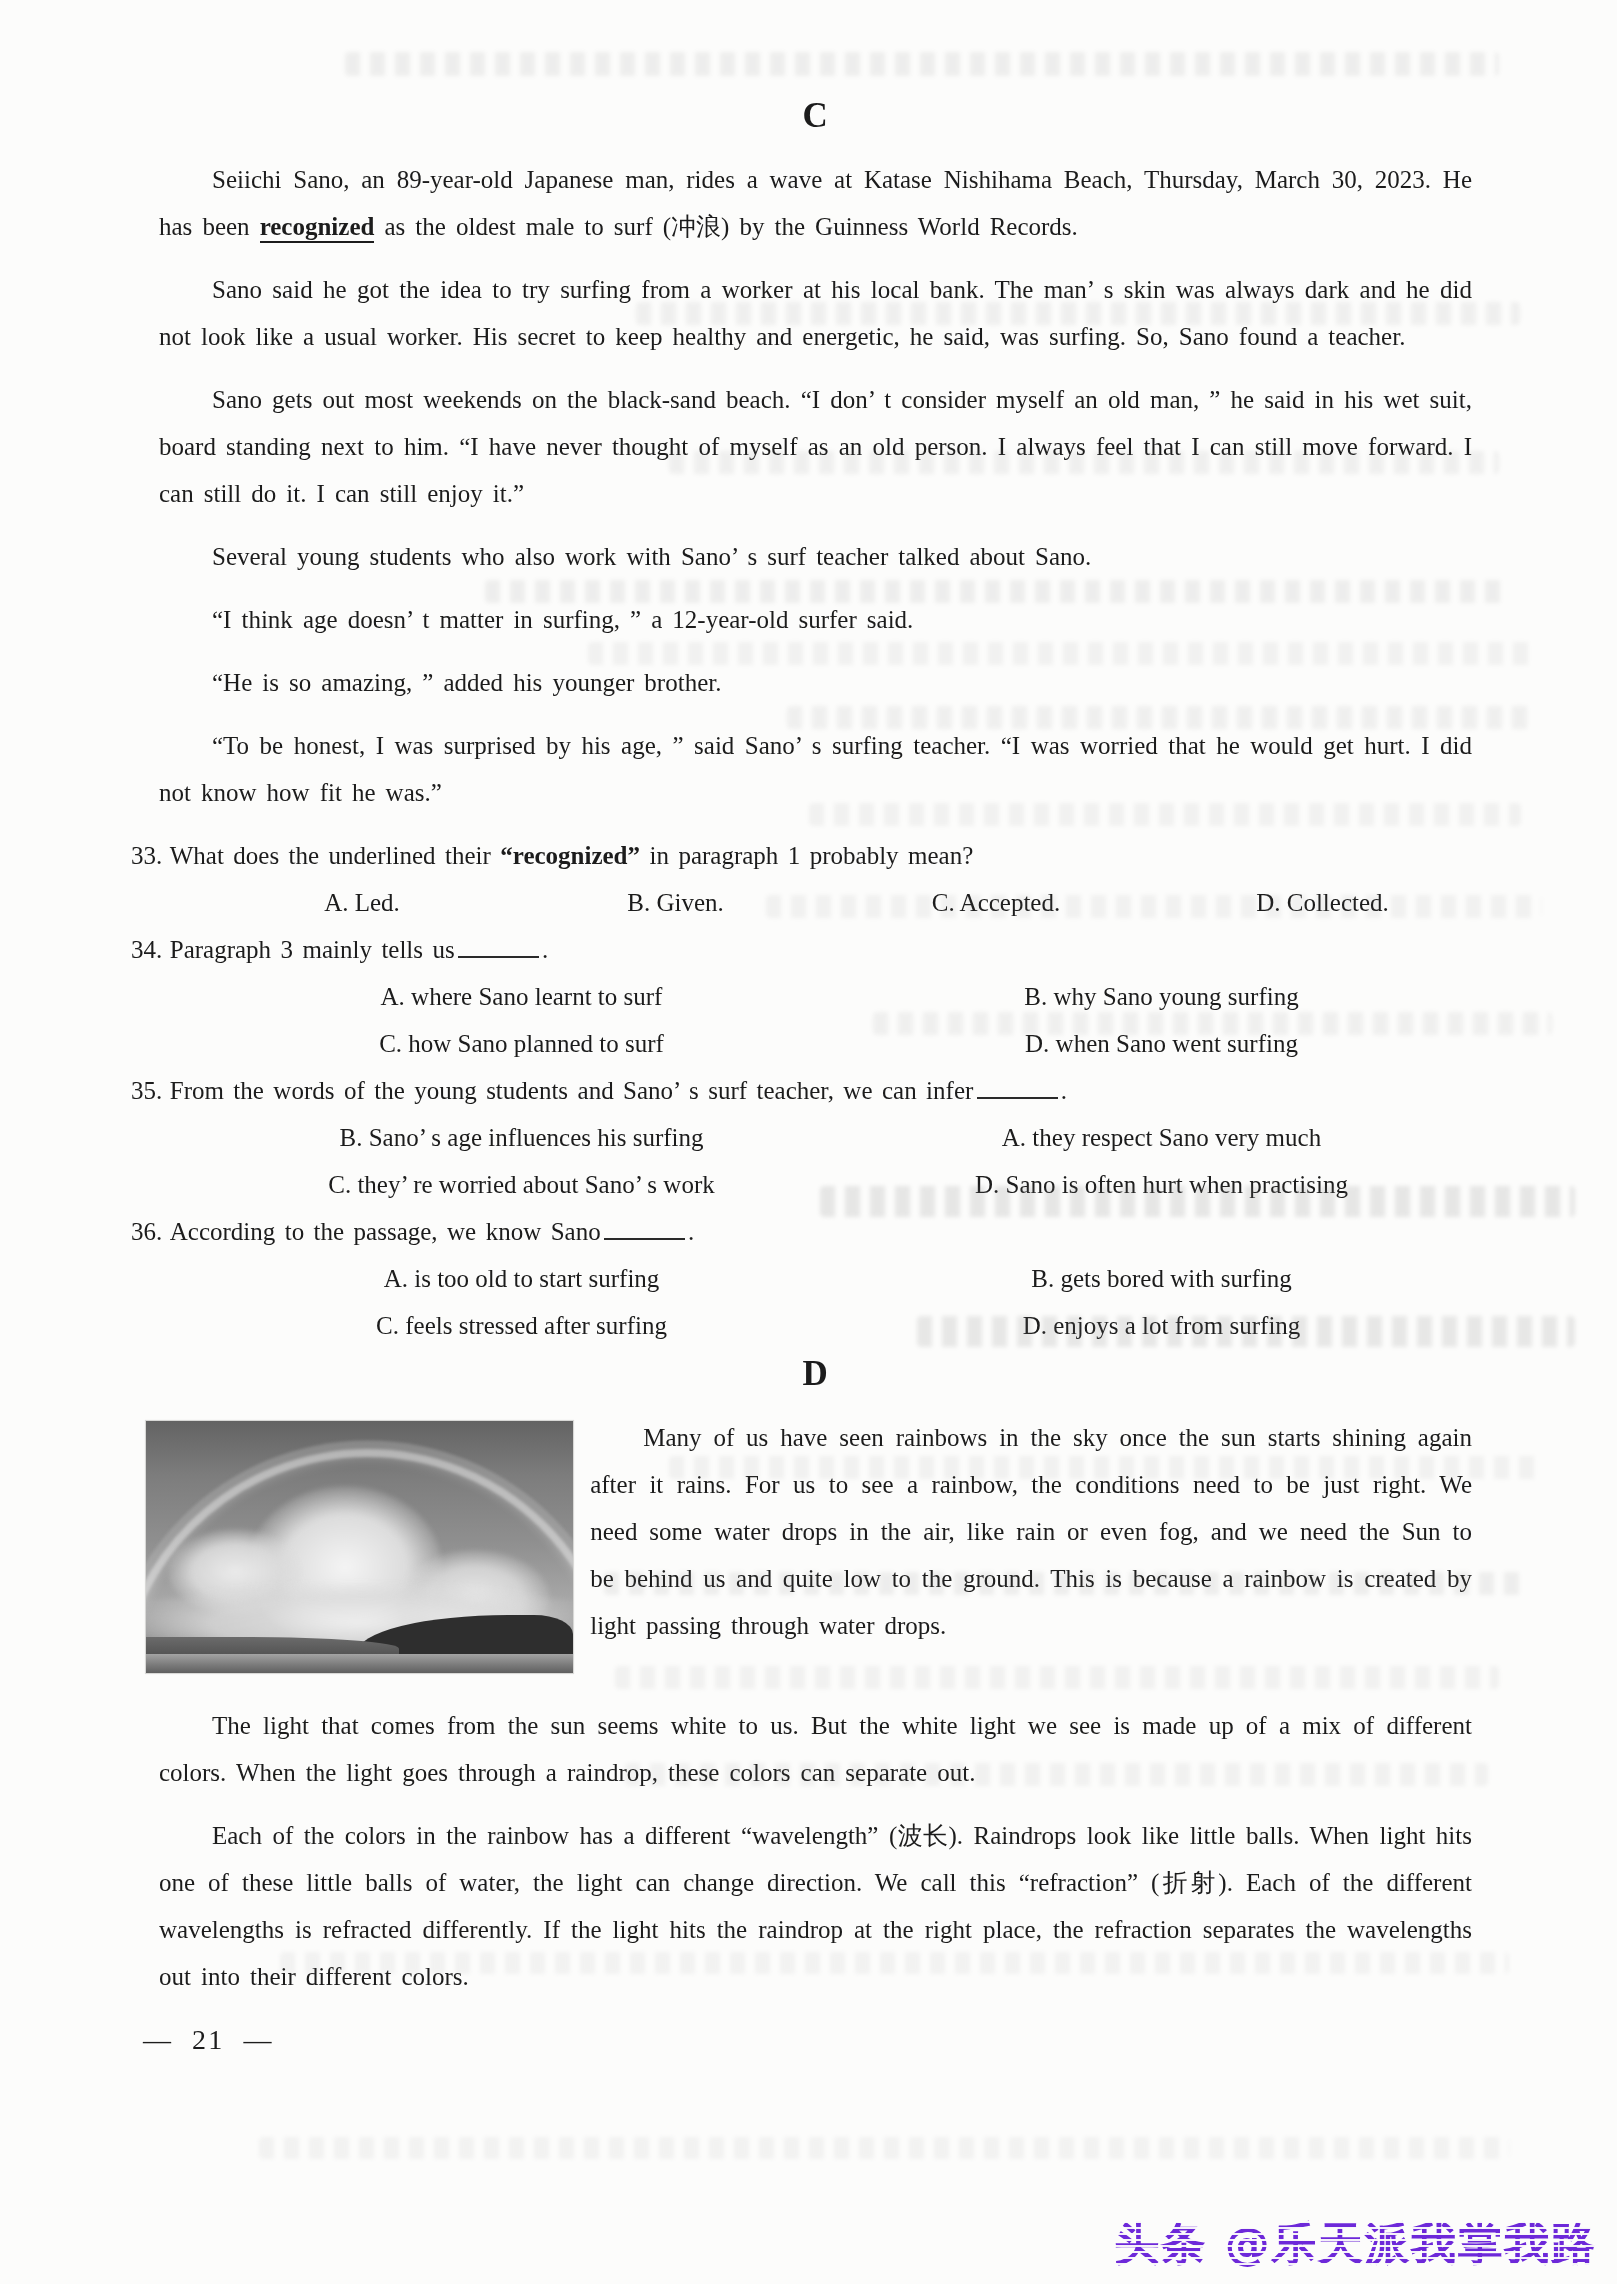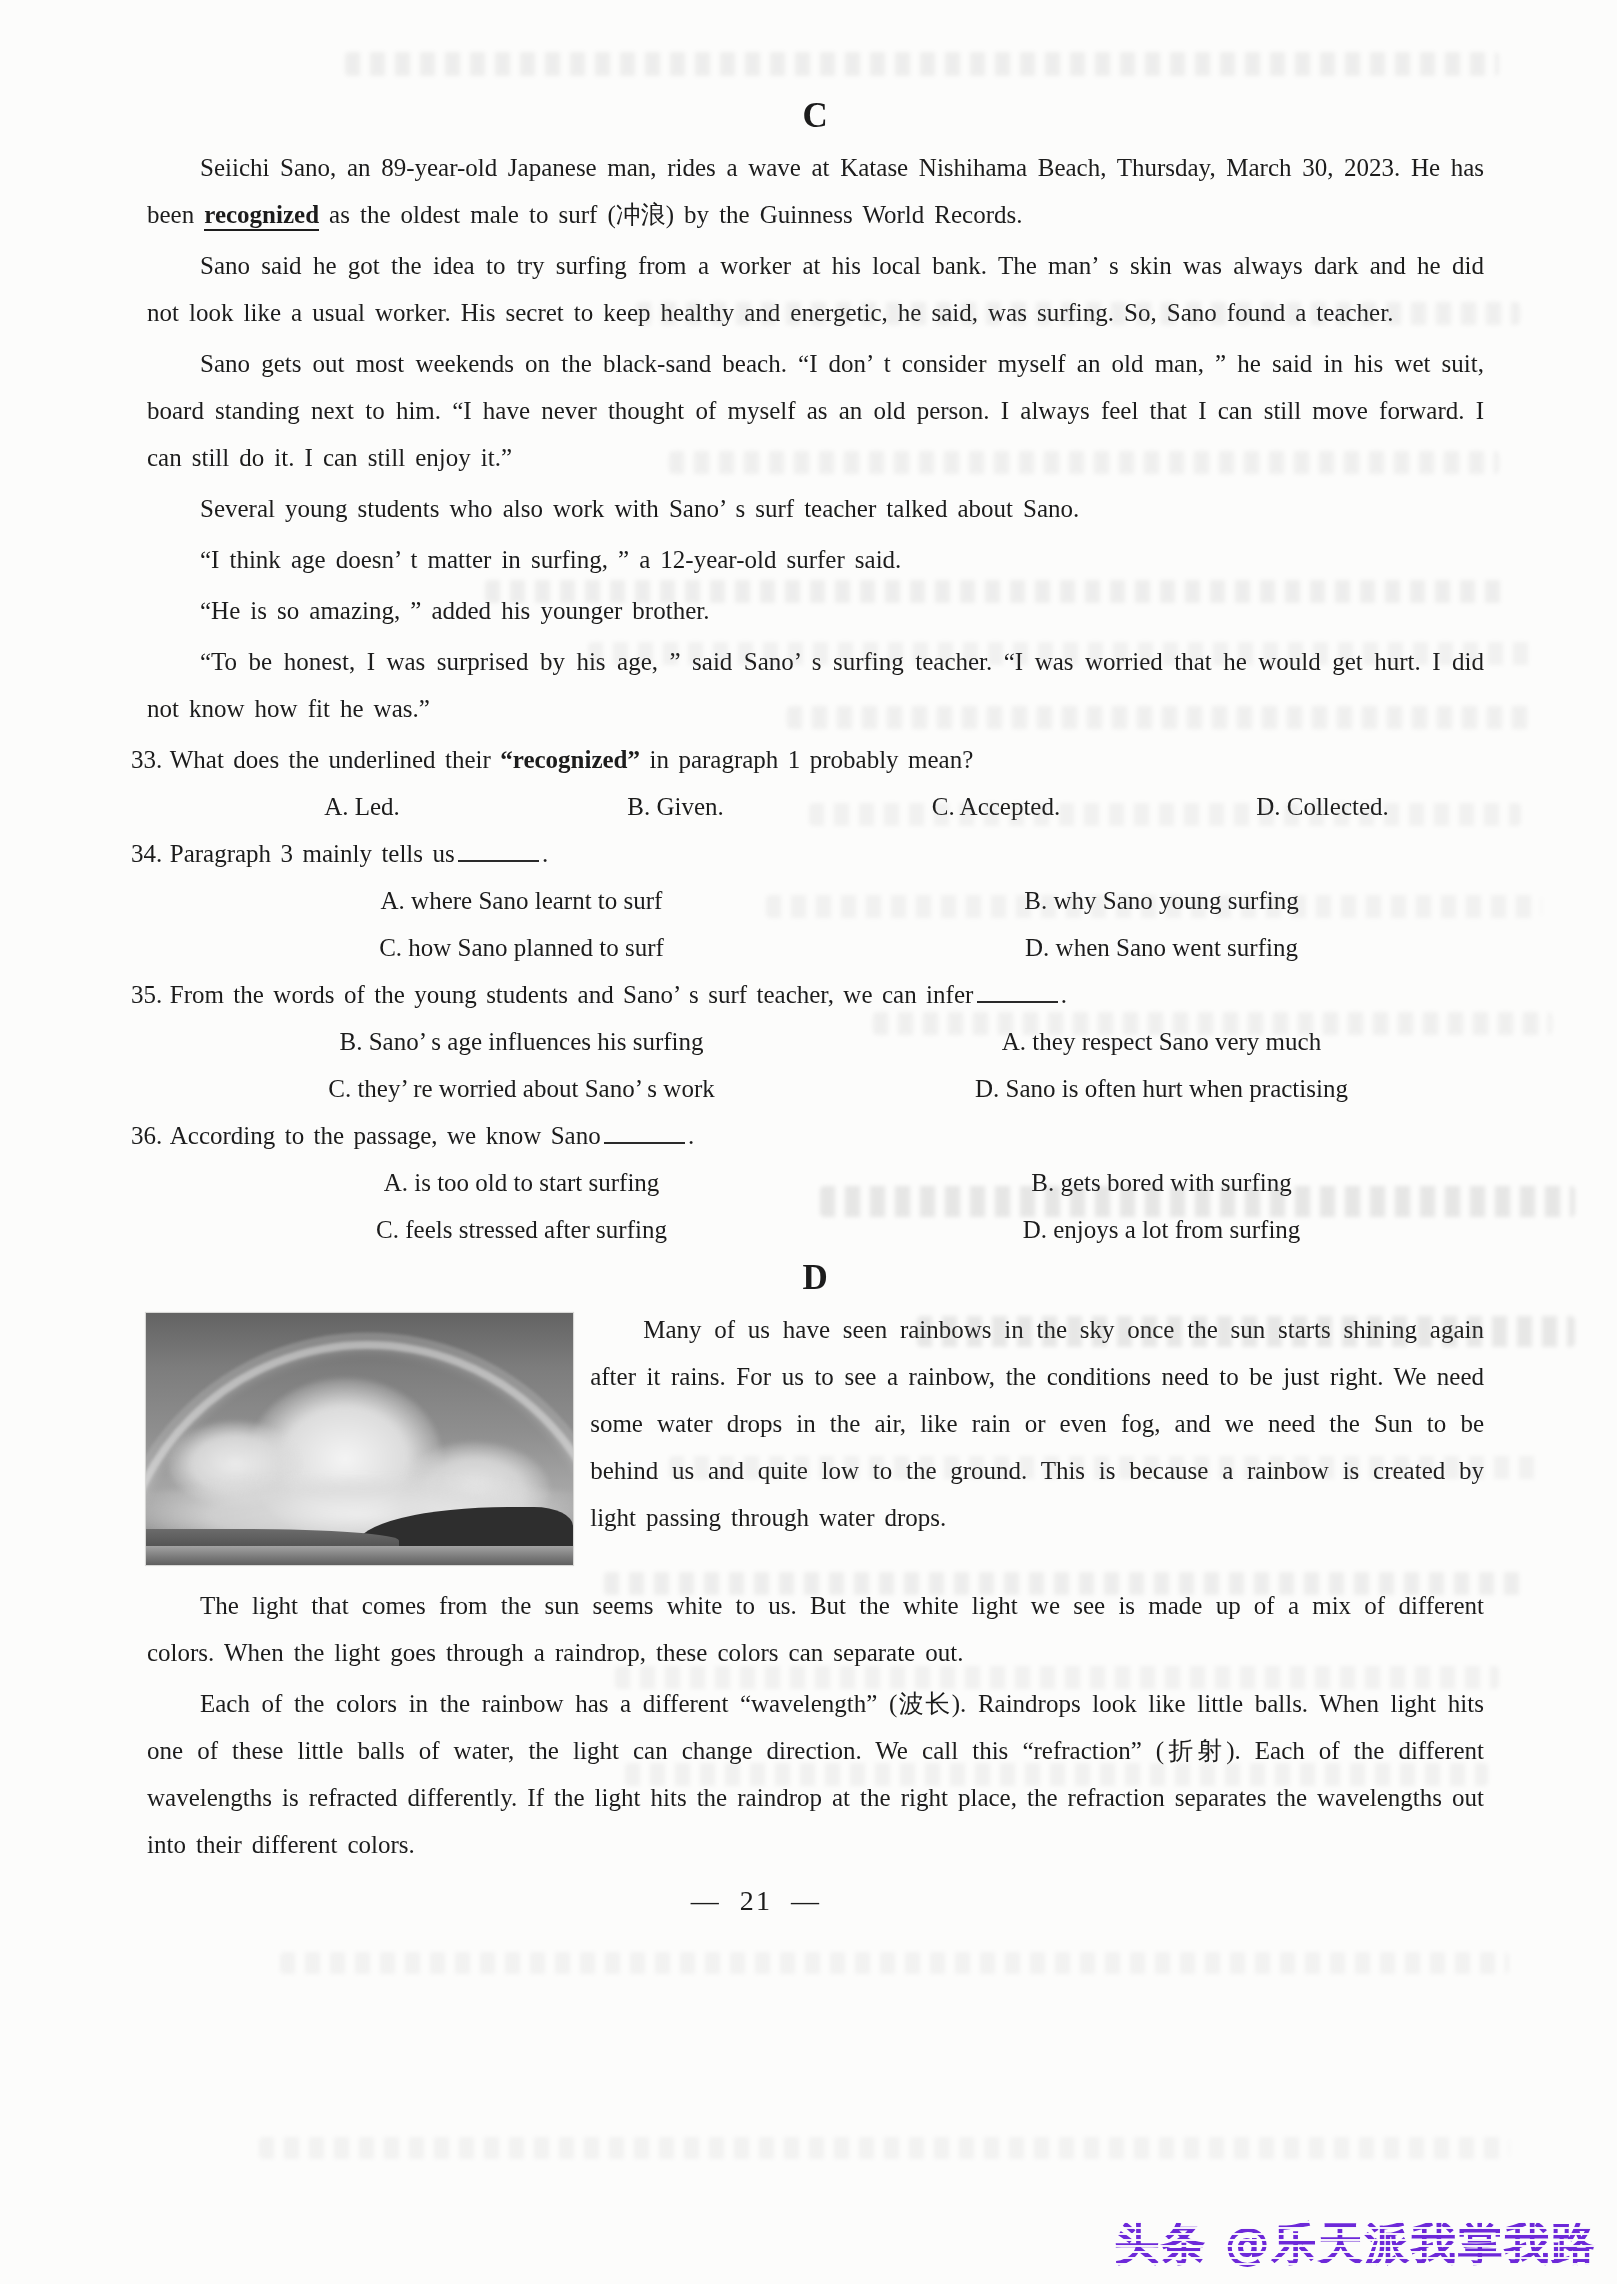--- a/index.html
+++ b/index.html
@@ -17,21 +17,21 @@
     overflow:hidden;
   }
   .sec-head {
     text-align:center;
     font-size:35px;
     font-weight:600;
     margin:0;
     line-height:49px;
     letter-spacing:0.5px;
   }
-  .para { margin:4px; text-align:justify; word-spacing:3.8px; }
+  .para { margin:16px; text-align:justify; word-spacing:3.8px; }
   .indent { text-indent:53px; }
   .ul-word { font-weight:bold; border-bottom:2.2px solid #1c1c1c; padding-bottom:1.1px; }
   .question { margin:0; margin-left:-12px; }
   .stem { text-align:justify; word-spacing:3.2px; }
   .qnum { padding-right:7.5px; }
   .opts { display:grid; padding-left:77px; }
   .opts.four { grid-template-columns:308px 319px 322px auto; }
   .opts.two  { grid-template-columns:627px auto; }
   .opt { white-space:nowrap;text-align:center; }
   .blank {
@@ -70,21 +70,21 @@
     position:absolute; left:0; bottom:16px; width:253px; height:19.4px;
     background:linear-gradient(180deg,#6b6b6b,#515151);
     border-radius:0 60% 0 0; filter:blur(0.5px);
   }
   .water {
     position:absolute; left:0; bottom:0; width:100%; height:18.3px;
     background:linear-gradient(180deg,#a3a3a3 0%,#7c7c7c 55%,#5f5f5f 100%);
   }
 
   .pagenum {
-    text-align:center; font-size:28px; letter-spacing:2.2px;
+    text-align:left; font-size:28px; letter-spacing:2.2px;
     padding-right:119px; margin-top:9.7px; word-spacing:9.7px;
   }
 
   .watermark {
     position:absolute; right:20.5px; bottom:13px;
     font-family:"DejaVu Sans","Liberation Sans",sans-serif;
     font-weight:bold; font-size:45px; color:#6d28d9; letter-spacing:1.6px;
     line-height:1.2;
   }
   .watermark::after {           

